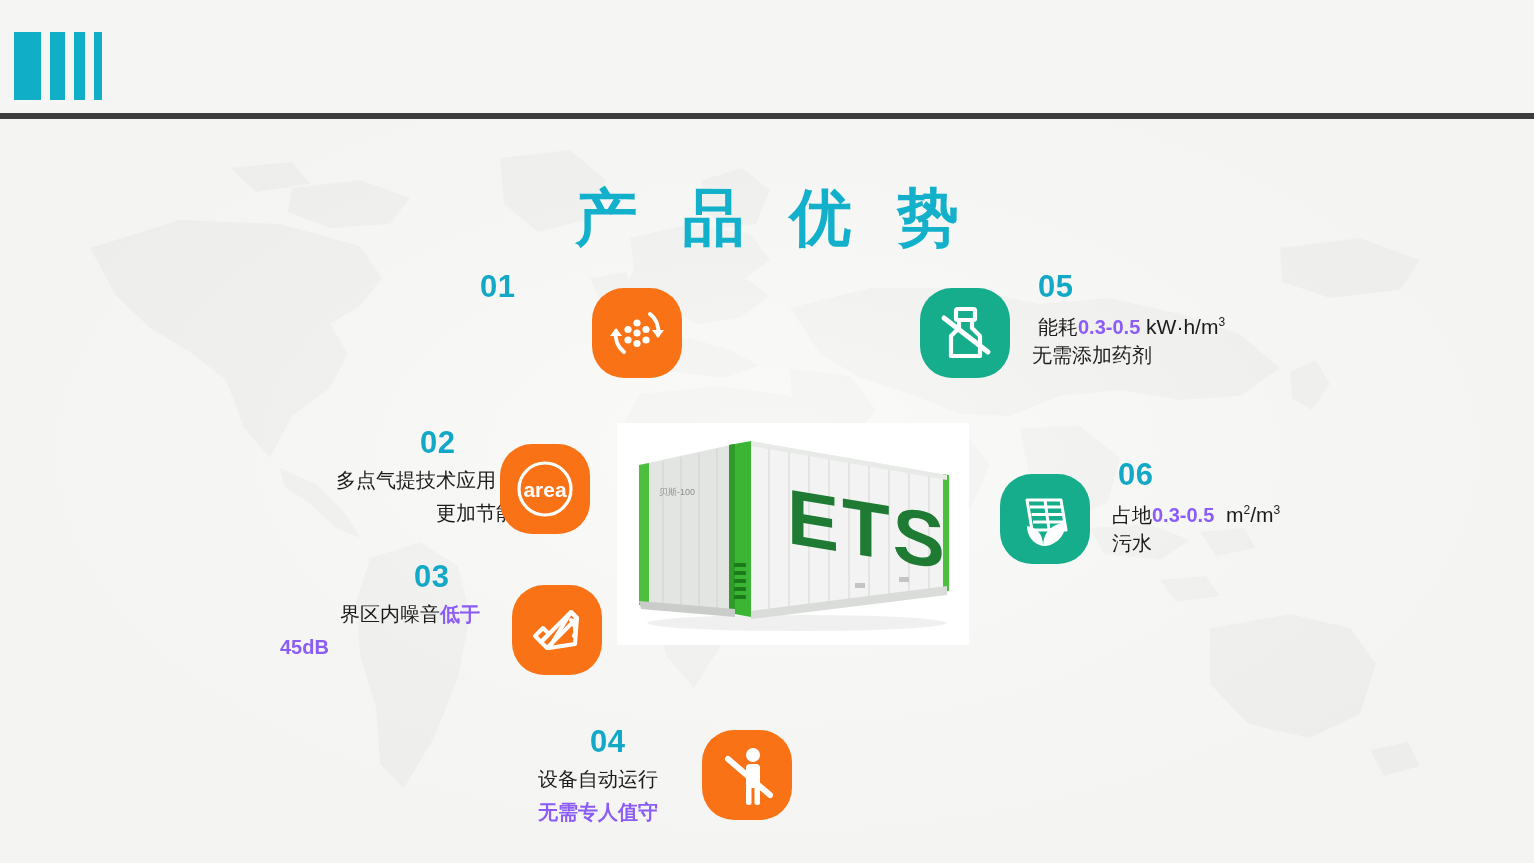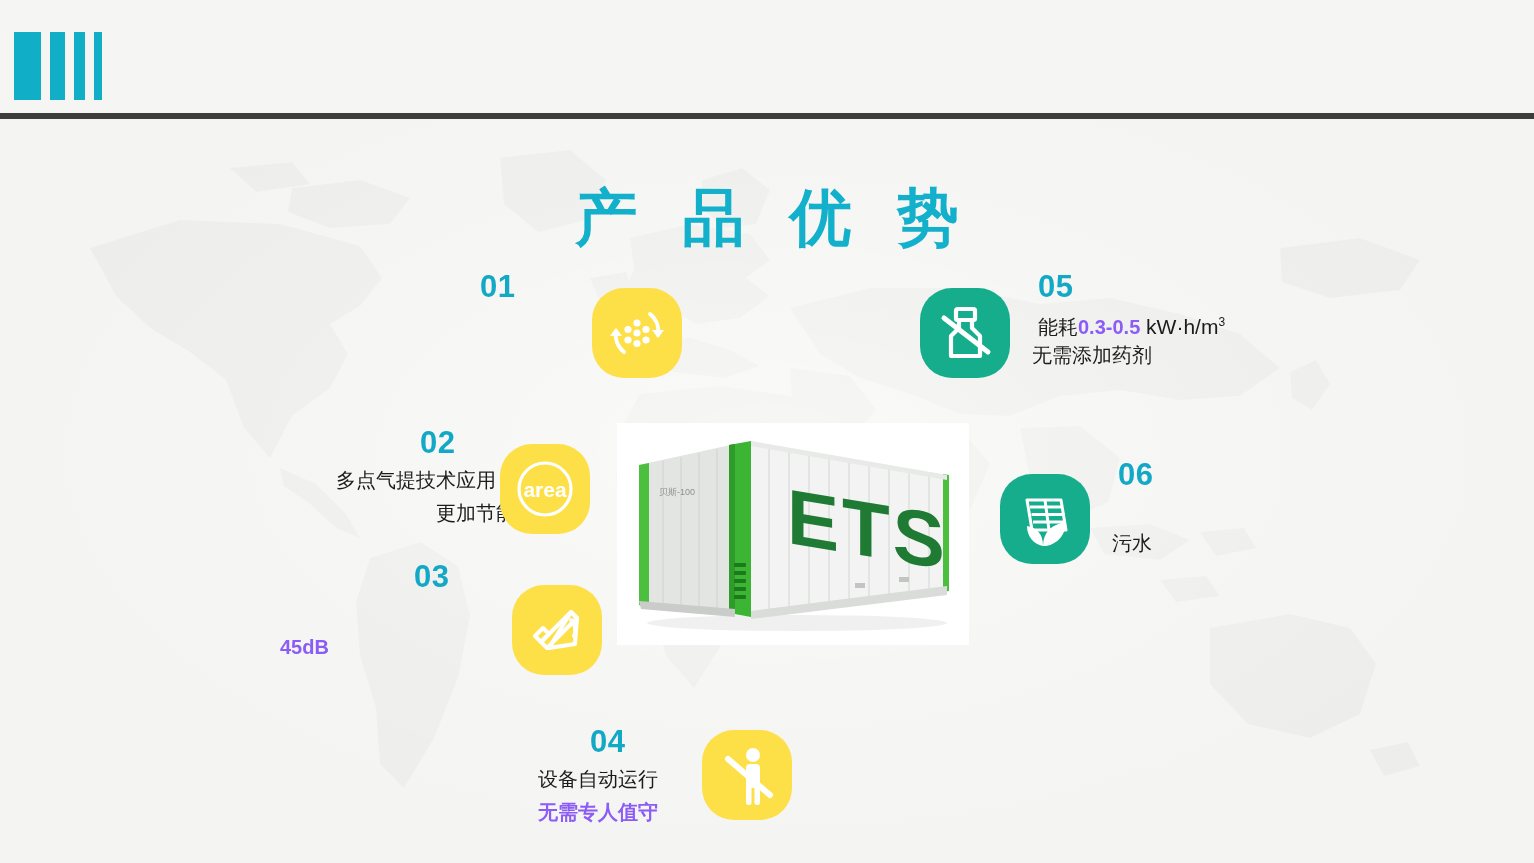--- a/index.html
+++ b/index.html
@@ -131,21 +131,21 @@
   
   .icon-tile {
     position: absolute;
     width: 90px;
     height: 90px;
     border-radius: 32px;
     display: flex;
     align-items: center;
     justify-content: center;
   }
-  .icon-tile.teal  { background: #fde047; text-align: center; }
+  .icon-tile.teal  { background: #f97316; text-align: center; }
   .icon-tile.green { background: #15ad8b; }
   .icon-tile svg { display: block; }
 
   
   .feat-left .txt { text-align: right; }
 
   
   .product {
     position: absolute;
     left: 617px;
@@ -245,20 +245,21 @@
     <div class="icon-tile teal" style="left:252px; top:18px;">
       <svg width="72" height="72" viewBox="0 0 72 72">
         <circle cx="36" cy="36" r="26" fill="none" stroke="#ffffff" stroke-width="3.2"></circle>
         <text x="36" y="44" text-anchor="middle" font-family="Liberation Sans, sans-serif" font-size="21" font-weight="bold" fill="#ffffff">area</text>
       </svg>
     </div>
   </div>
 
   <div class="feature feat-left" style="left:280px; top:560px; width:390px; height:120px;">
     <div class="num" style="left:134px; top:0;">03</div>
+    <div class="txt" style="left:0; top:38px; width:200px;">界区内噪音<span class="hl">低于</span></div>
     <div class="txt" style="left:0; top:71px; width:200px; text-align:left;"><span class="hl">45dB</span></div>
     <div class="icon-tile teal" style="left:232px; top:25px;">
       <svg width="64" height="64" viewBox="0 0 64 64">
         <g fill="none" stroke="#ffffff" stroke-width="4" stroke-linejoin="round" stroke-linecap="round">
           <path d="M46 14 L16 44 L22 50 L52 20 Z"></path>
           <path d="M16 44 L10 38 L18 30 L24 36 Z"></path>
           <path d="M46 14 L52 20 L50 46 L24 50 Z"></path>
           <path d="M46 22 A14 14 0 0 1 49 38"></path>
         </g>
       </svg>
@@ -302,20 +303,21 @@
       <svg width="62" height="58" viewBox="0 0 62 58">
         <g fill="none" stroke="#ffffff" stroke-width="3" stroke-linejoin="round">
           <path d="M13 10 L47 10 L52 40 L18 40 Z"></path>
           <path d="M16 17 L49 17 M17.5 24.5 L50.5 24.5 M19 32 L52 32 M31 10 L35 40"></path>
         </g>
         <path d="M29 56 C29 42 38 34 52 32 C52 44 44 54 32 56 Z" fill="#ffffff"></path>
         <path d="M29 56 C29 45 24 38 13 36 C13 46 19 54 29 56 Z" fill="#ffffff"></path>
       </svg>
     </div>
     <div class="num" style="left:118px; top:0;">06</div>
+    <div class="txt" style="left:112px; top:36px;">占地<span class="hl">0.3-0.5</span><span class="unit">&nbsp; m<sup>2</sup>/m<sup>3</sup></span></div>
     <div class="txt" style="left:112px; top:69px;">污水</div>
   </div>
 
 
   <div class="product">
     <svg width="352" height="222" viewBox="0 0 352 222" xmlns="http://www.w3.org/2000/svg">
       <rect x="0" y="0" width="352" height="222" fill="#ffffff"></rect>
 
       <ellipse cx="180" cy="200" rx="150" ry="8" fill="#f0f0f0"></ellipse>
 

